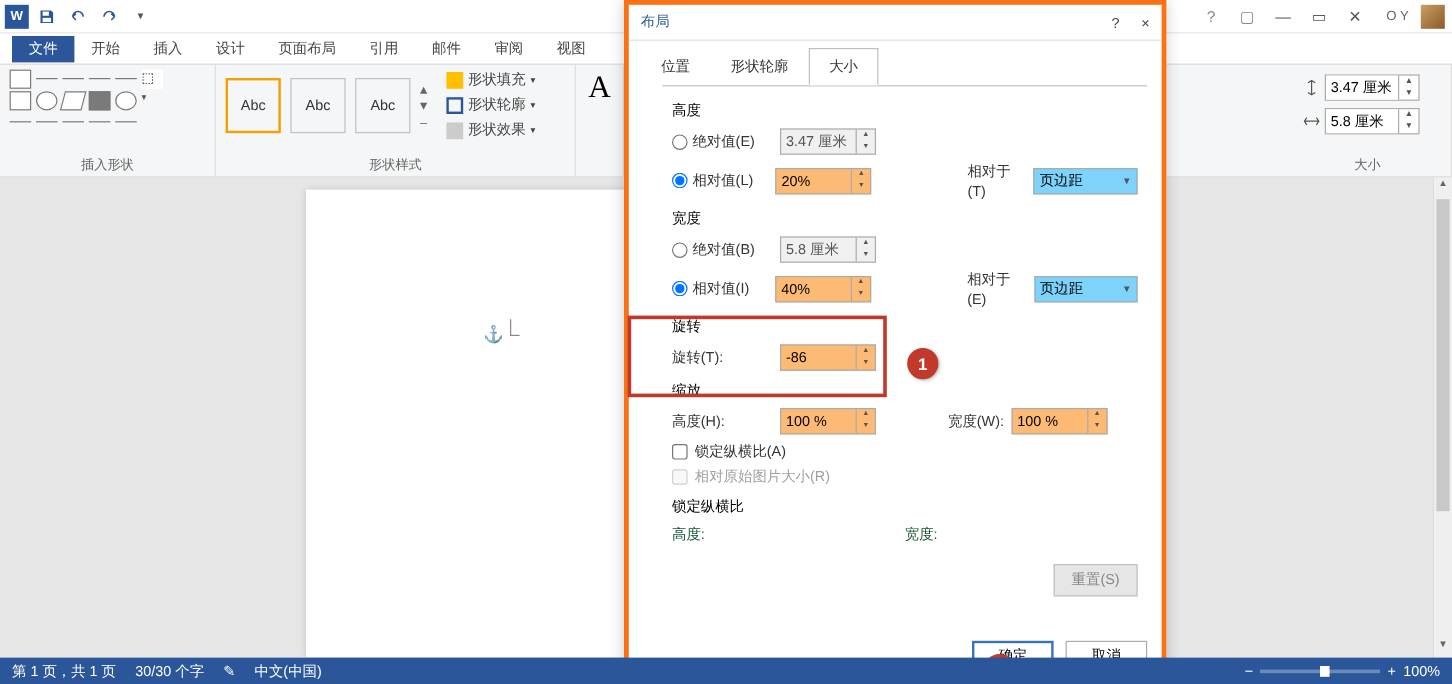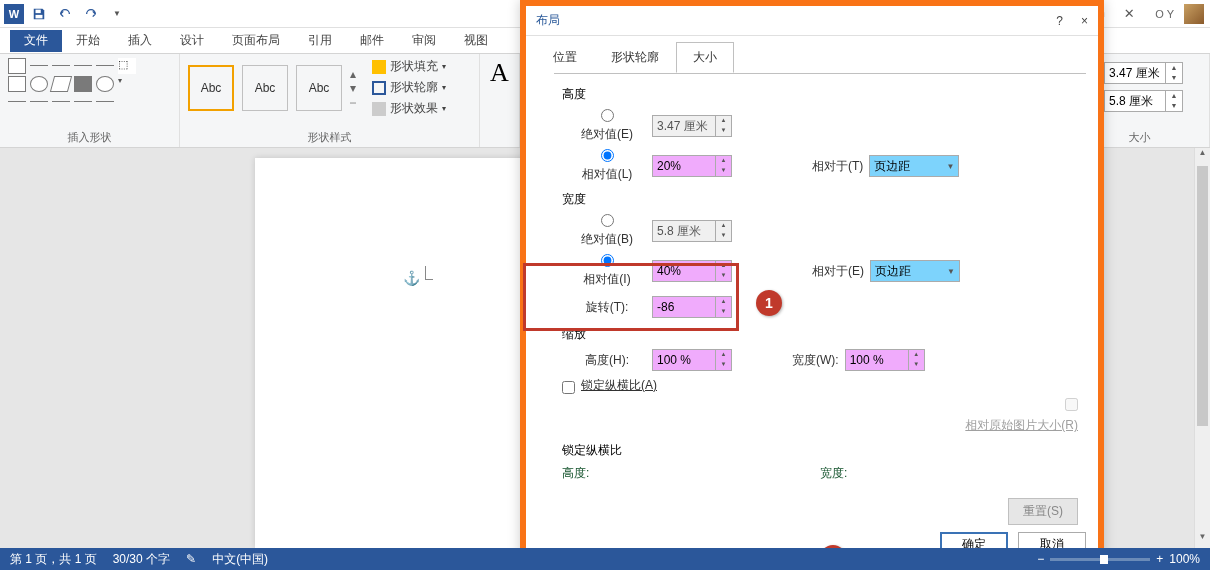--- a/index.html
+++ b/index.html
@@ -48,42 +48,42 @@
 .spin-input .spins div { width:16px; height:10px; font-size:7px; text-align:center; line-height:10px; color:#555; }
 
 
 .docarea { position:absolute; top:148px; bottom:22px; left:0; right:0; background:#e6e6e6; display:flex; justify-content:center; overflow:hidden; }
 .page { width:700px; background:#fff; box-shadow:0 0 6px rgba(0,0,0,.15); margin-top:10px; position:relative; }
 .textbox { position:absolute; top:130px; left:300px; width:56px; height:86px; border:1px dashed #888; padding:4px; line-height:1.5; color:#333; font-size:12px; }
 .anchor-icon { position:absolute; top:112px; left:148px; color:#4a7ab5; font-size:14px; }
 .cursor-mark { position:absolute; top:108px; left:170px; width:8px; height:14px; border-left:1px solid #888; border-bottom:1px solid #888; }
 
 
-.dialog { position:absolute; top:0; left:520px; width:584px; height:570px; background:#fff; border:6px solid #f97316; box-shadow:0 0 12px rgba(0,0,0,.2); }
+.dialog { position:absolute; top:0; left:520px; width:452px; height:570px; background:#fff; border:4px solid #f97316; box-shadow:0 0 12px rgba(0,0,0,.2); }
 .dlg-title { height:30px; display:flex; align-items:center; justify-content:space-between; padding:0 10px; color:#2b5a9a; font-size:13px; border-bottom:1px solid #e0e0e0; }
 .dlg-title .tbtns{display:flex;gap:18px;color:#444;font-size:15px;}
 .dlg-tabs { display:flex; margin:6px 0 0 10px; }
 .dlg-tab { padding:6px 16px; border:1px solid transparent; color:#333; cursor:pointer; }
 .dlg-tab.active { border:1px solid #c0c0c0; border-bottom:1px solid #fff; background:#fff; position:relative; z-index:1; }
 .dlg-body { border-top:1px solid #c0c0c0; margin:0 12px -1px 28px; padding:12px 8px; }
 .section { margin-bottom:8px; }
 .section-title { color:#000; margin-bottom:6px; }
 .row { display:flex; align-items:center; margin:6px 0; }
-.row label { display:flex; align-items:center; gap:4px; width:90px; color:#333;flex-direction:column; }
+.row label { display:flex; align-items:center; gap:4px; width:90px; color:#333; }
 .row input[type=radio],.row input[type=checkbox]{flex-shrink:0;}
-.val-spin { display:flex; align-items:center; border:1px solid #ababab; height:22px; background:#f0abfc; }
+.val-spin { display:flex; align-items:center; border:1px solid #ababab; height:22px; background:#fdba74; }
 .val-spin.dis { background:#f0f0f0; color:#888; }
 .val-spin input{border:none;width:62px;padding:0 4px;background:transparent;outline:none;}
 .val-spin .sp{display:flex;flex-direction:column;border-left:1px solid #ababab;}
 .val-spin .sp div{width:15px;height:10px;font-size:6px;text-align:center;line-height:9px;color:#555;}
 .rel-label{margin-left:80px;margin-right:6px;color:#333;}
 .combo{border:1px solid #ababab;height:22px;width:90px;display:flex;align-items:center;justify-content:space-between;padding:0 4px;background:#7dd3fc;}
 .combo .arr{font-size:8px;color:#555;}
-.chk-row{display:flex;align-items:flex-end;gap:6px;margin:4px 0;color:#333;text-decoration:underline;}
-.chk-row.dis{color:#a0a0a0;flex-direction:column;}
+.chk-row{display:flex;align-items:center;gap:6px;margin:4px 0;color:#333;}
+.chk-row.dis{color:#a0a0a0;}
 .origsize-row{display:flex;margin-top:6px;}
 .origsize-row div{flex:1;color:#14532d;}
 .reset-btn{margin-left:auto;margin-top:16px;display:block;padding:4px 14px;background:#e6e6e6;border:1px solid #c0c0c0;color:#888;}
 .dlg-buttons{position:absolute;bottom:0;right:12px;display:flex;gap:10px;padding:8px 0;}
 .btn{width:68px;height:24px;border:1px solid #ababab;background:#fff;display:flex;align-items:center;justify-content:center;}
 .btn.primary{border:2px solid #3a72b5;}
 
 
 .callout{position:absolute;width:26px;height:26px;border-radius:50%;background:#c0392b;color:#fff;display:flex;align-items:center;justify-content:center;font-weight:bold;font-size:14px;box-shadow:1px 1px 3px rgba(0,0,0,.3);}
 .highlight-box{position:absolute;border:3px solid #c0392b;pointer-events:none;}
@@ -342,20 +342,21 @@
           </div>
         <span class="rel-label">相对于(E)</span>
         <div class="combo">
             <span>页边距</span>
             <span class="arr">▼</span>
           </div>
       </div>
     </div>
 
     <div class="section">
+      <div class="section-title">旋转</div>
       <div class="row">
         <label>
             <span>旋转(T):</span>
           </label>
         <div class="val-spin">
             <input value="-86" style="">
             <div class="sp">
               <div>▲</div>
               <div>▼</div>
             </div>

